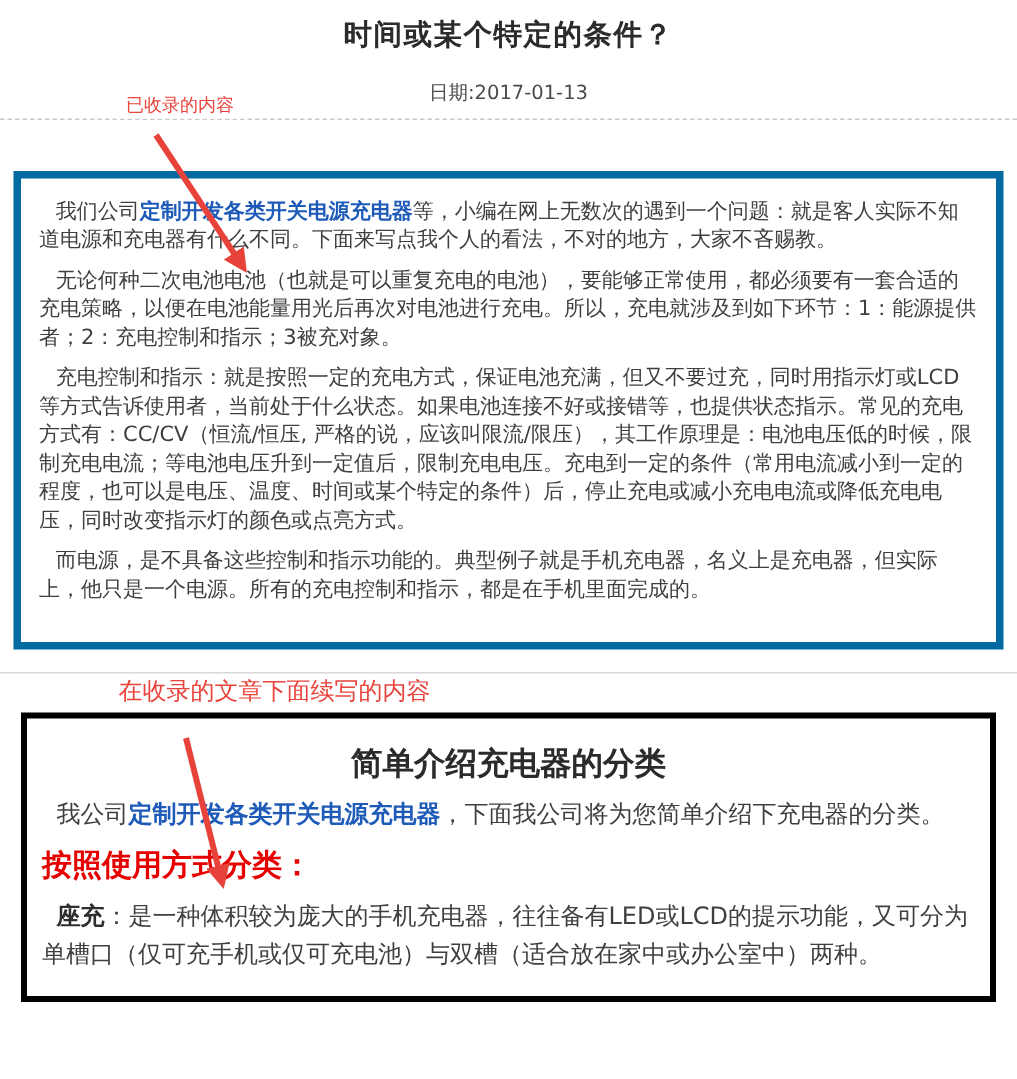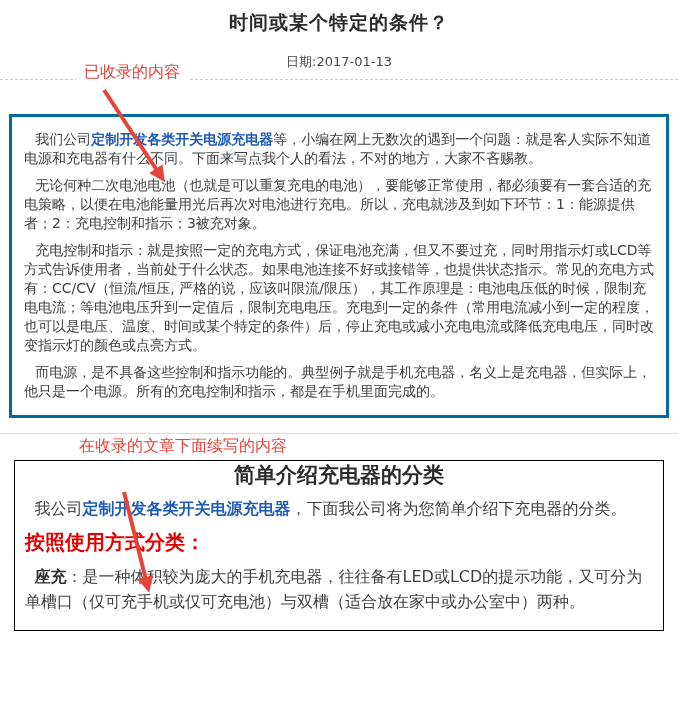--- a/index.html
+++ b/index.html
@@ -30,29 +30,29 @@
     margin-top: 8px;
     border-top: 1px dashed #c9c9c9;
     height: 0;
   }
   .ann-label-1 {
     position: absolute;
     left: 76px;
     top: 62px;
     background: #ffffff;
     padding: 0 8px;
-    font-size: 16px;
+    font-size: 12px;
     color: #e8433b;
     z-index: 2;
     white-space: nowrap;
   }
   .box1 {
     margin: 34px 9px 0 9px;
-    border: 3px solid #0369a1;
-    padding: 5px 12px 6px 12px;
+    border: 5px solid #0369a1;
+    padding: 5px 12px 17px 12px;
     font-size: 14px;
     line-height: 19px;
   }
   .box1 p { margin: 8px 0; text-indent: 0.8em; }
   .inline-link {
     color: #1e5bb8;
     font-weight: bold;
     cursor: pointer;
     text-decoration: none;
   }
@@ -62,22 +62,22 @@
     height: 0;
   }
   .ann-label-2 {
     margin: 2px 0 0 79px;
     font-size: 16px;
     color: #e8433b;
     white-space: nowrap;
   }
   .box2 {
     margin: 3px 14px 0 14px;
-    border: 1px solid #000000;
-    padding: 0 10px 8px 10px;
+    border: 4px solid #000000;
+    padding: 16px 10px 8px 10px;
     font-size: 16px;
     line-height: 25px;
   }
   .box2 .appended-heading {
     margin: 2px 0 8px 0;
     text-align: center;
     font-size: 21px;
     font-weight: bold;
     color: #2b2b2b;
   }

